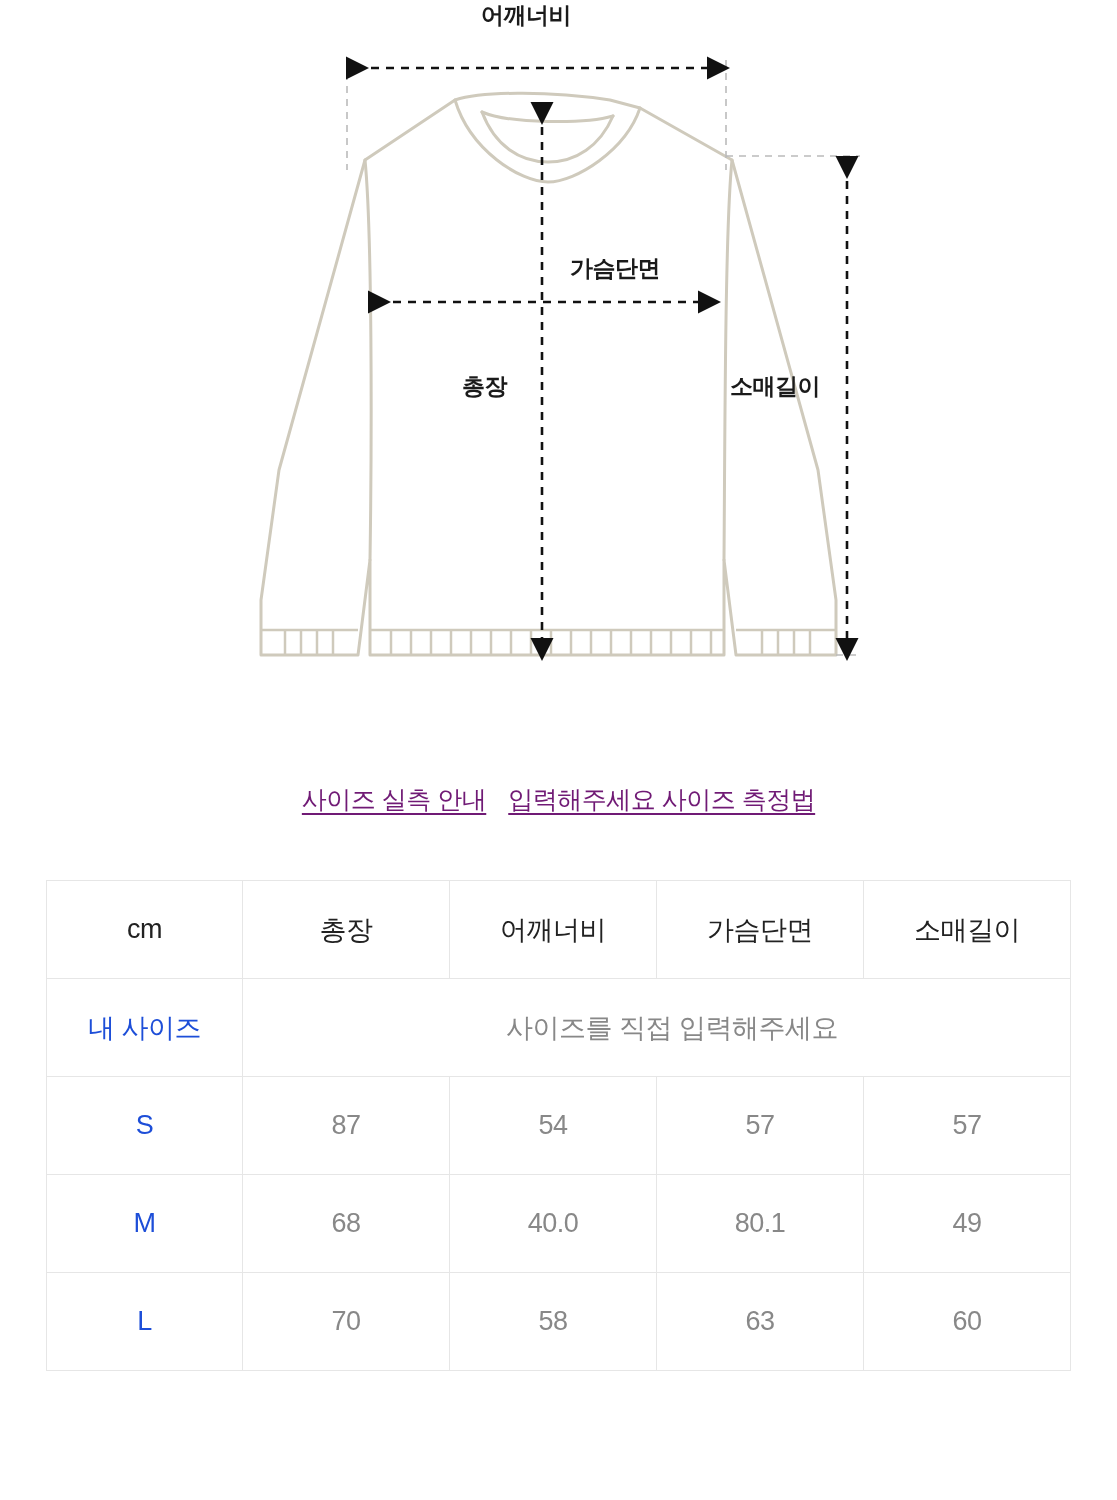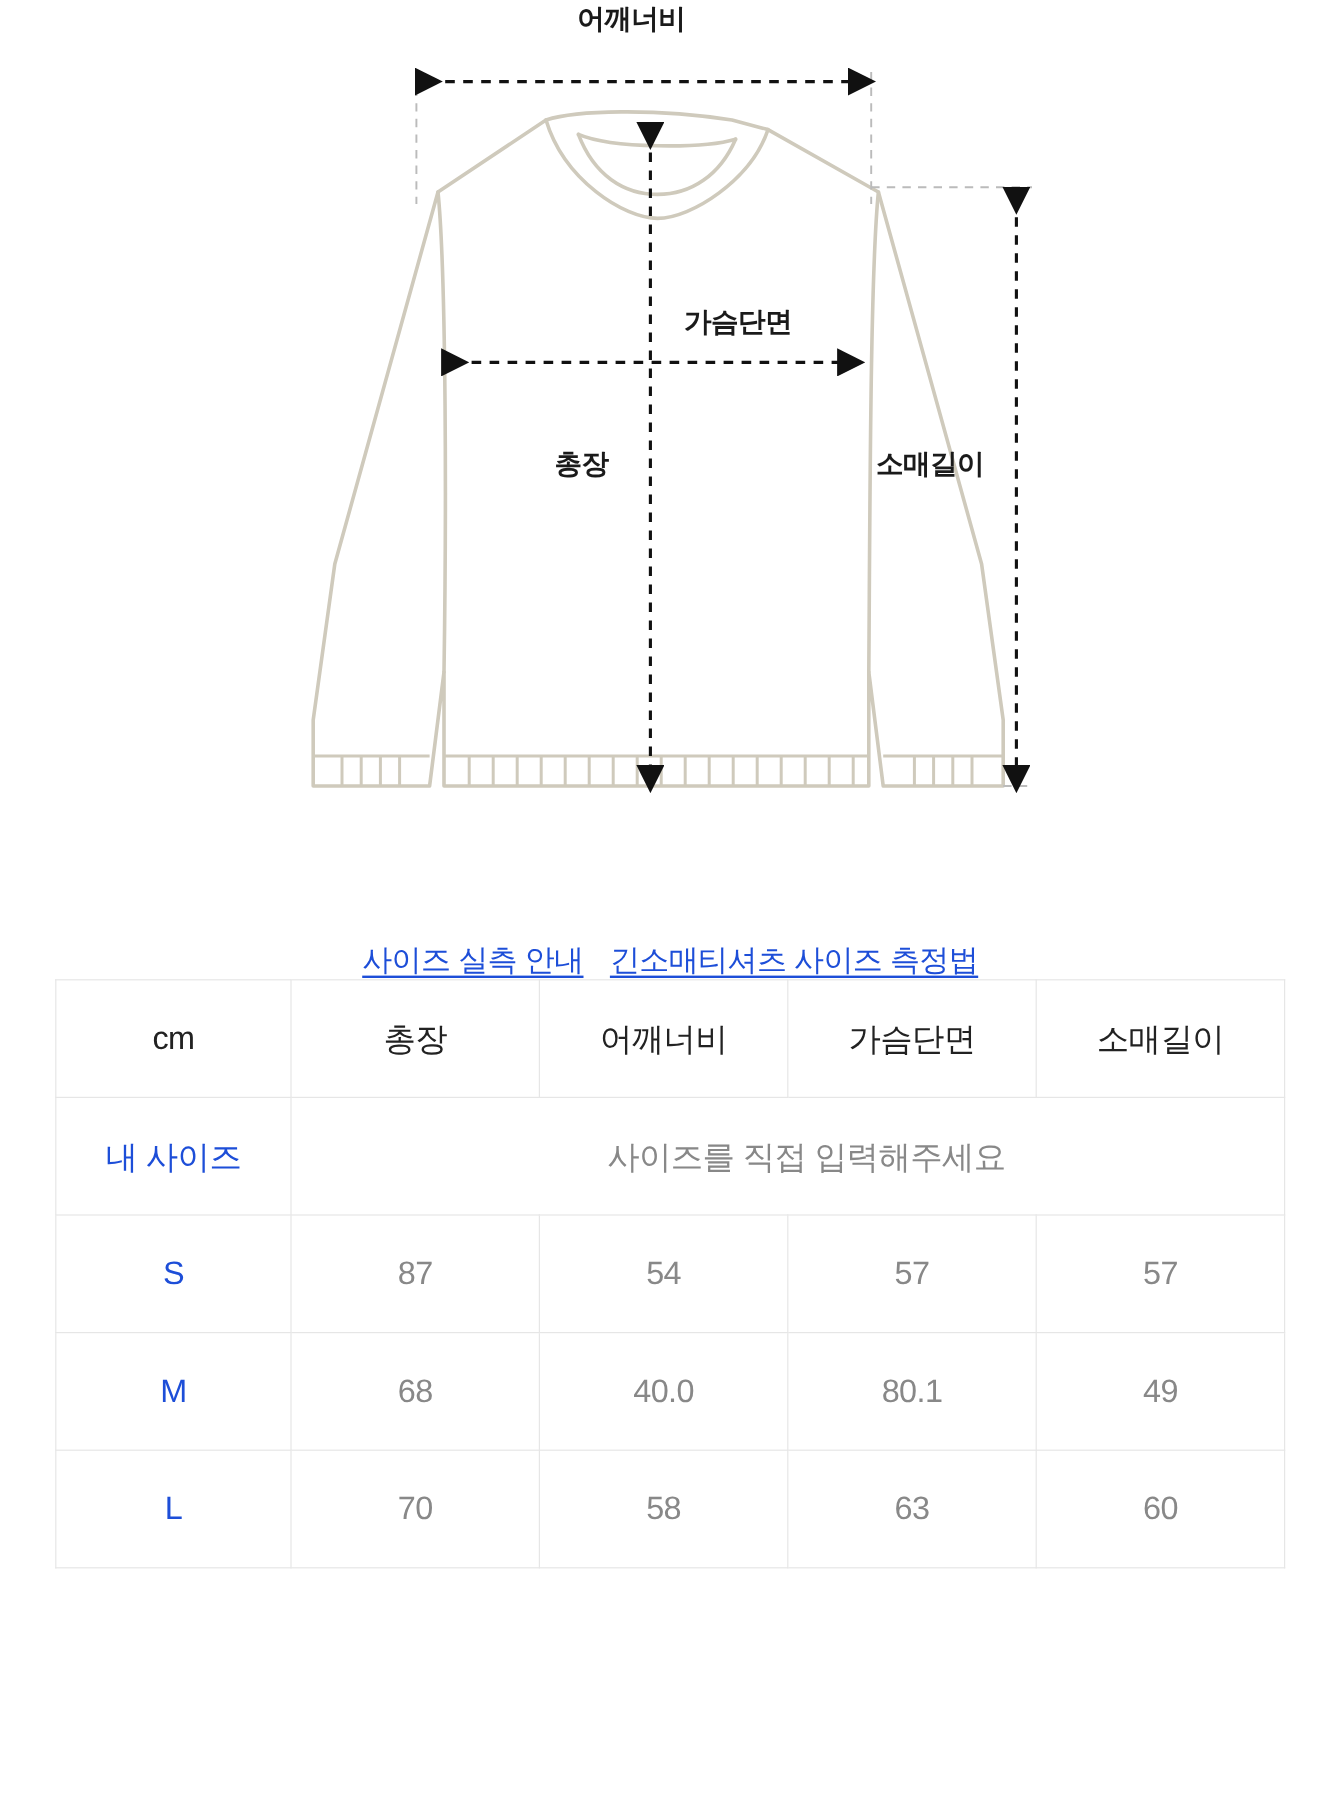--- a/index.html
+++ b/index.html
@@ -45,30 +45,31 @@
   .caption-row {
     width: 100%;
     text-align: center;
     margin-top: 38px;
     font-size: 0;
     white-space: nowrap;
   }
   .caption-link {
     display: inline-block;
     font-size: 25px;
-    color: #1d4ed8;
+    color: #701a75;
     text-decoration: underline;
     text-underline-offset: 5px;
     letter-spacing: -0.5px;
     cursor: pointer;
   }
   .caption-gap { display: inline-block; width: 22px; }
 
   
   .table-wrap {
+    margin-top: 64px;
     padding: 0 46px;
     box-sizing: border-box;
     width: 1117px;
   }
   table.size-table {
     width: 1025px;
     border-collapse: collapse;
     table-layout: fixed;
   }
   table.size-table th,
@@ -198,21 +199,21 @@
     </g>
   </svg>
 
   <div class="dia-label" id="lbl-shoulder">어깨너비</div>
   <div class="dia-label" id="lbl-chest">가슴단면</div>
   <div class="dia-label" id="lbl-length">총장</div>
   <div class="dia-label" id="lbl-sleeve">소매길이</div>
 </div>
 
 <div class="caption-row">
-  <span class="caption-link">사이즈 실측 안내</span><span class="caption-gap"></span><span class="caption-link">긴소매티셔츠 사이즈 측정법</span>
+  <span class="caption-link">사이즈 실측 안내</span><span class="caption-gap"></span><span class="caption-link">입력해주세요 사이즈 측정법</span>
 </div>
 
 <div class="table-wrap">
   <table class="size-table">
     <colgroup>
       <col class="col-first">
       <col class="col-rest">
       <col class="col-rest">
       <col class="col-rest">
       <col class="col-rest">

